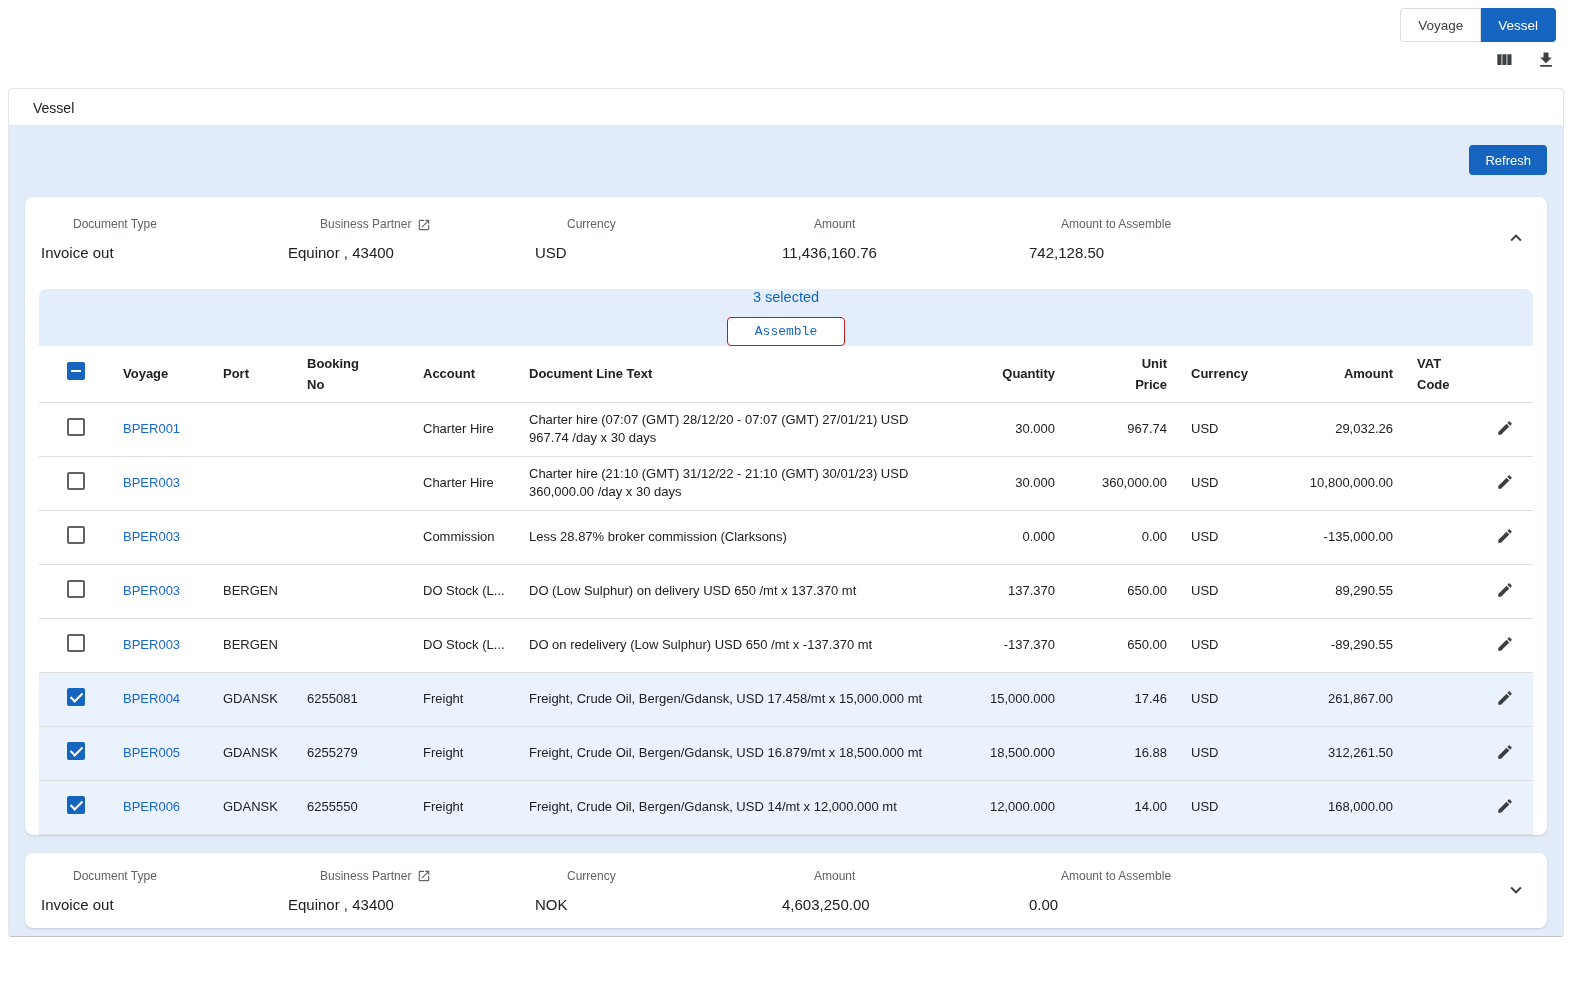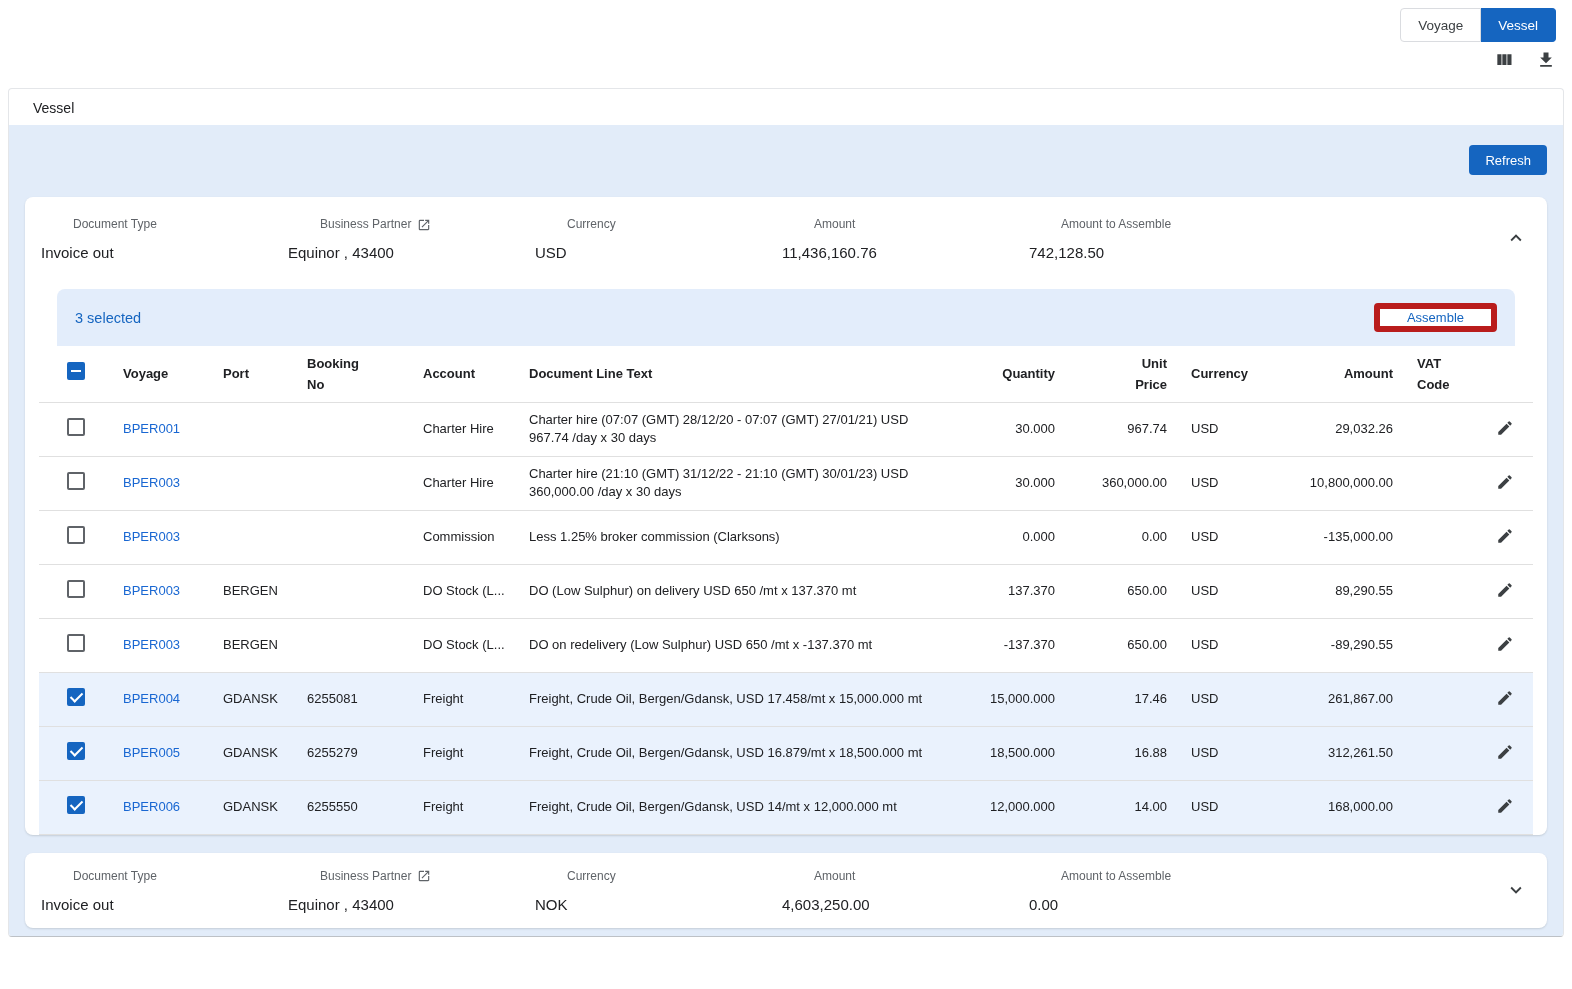--- a/index.html
+++ b/index.html
@@ -47,39 +47,39 @@
   }
   .chev{display:inline-flex;cursor:pointer;}
 
   .expanded-area{background:var(--area-bg);padding:0 16px 8px;}
   .refresh-row{display:flex;justify-content:flex-end;padding:20px 0 22px;align-items:center;}
   .btn-primary{
     background:var(--primary);color:#fff;border:none;border-radius:4px;
     height:30px;padding:0 16px;font-size:13px;font-family:inherit;cursor:pointer;
   }
   .btn-outline{
-    background:#fff;color:var(--primary);border:6px solid #b91c1c;border-radius:4px;
-    height:29px;padding:0 27px;font-size:13px;font-family:Liberation Sans, sans-serif;cursor:pointer;
+    background:#fff;color:var(--primary);border:1px solid #b91c1c;border-radius:4px;
+    height:29px;padding:0 27px;font-size:13px;font-family:Liberation Mono, monospace;cursor:pointer;
   }
 
   
   .doc-card{background:#fff;border-radius:8px;box-shadow:0 1px 2px rgba(60,64,67,.18);}
   .doc-card.second{margin-top:18px;}
   .summary{display:flex;align-items:flex-start;padding:20px 16px 27px;}
   .doc-card.second .summary{padding:16px 16px 14px;}
   .field{width:247px;}
   .field-label{font-size:12px;color:var(--label-grey);display:flex;align-items:center;gap:6px;line-height:15px;margin-left:32px;}
   .field-value{font-size:15px;color:var(--text-dark);margin-top:12px;line-height:18px;}
   .icon-btn{background:none;border:none;cursor:pointer;padding:4px;margin-left:auto;align-self:center;display:inline-flex;}
   .ext-icon{display:inline-flex;cursor:pointer;}
 
   
   .selection-bar{
-    margin:0 32px;background:var(--selection-bg);border-radius:8px 8px 0 0;
-    height:57px;display:flex;align-items:center;justify-content:space-between;padding:0 18px;
+    margin:0 14px;background:var(--selection-bg);border-radius:8px 8px 0 0;
+    height:57px;display:flex;align-items:center;justify-content:space-between;padding:0 18px;flex-direction:column;
   }
   .selected-count{color:var(--primary);font-size:14.5px;}
 
   
   .table-wrap{margin:0 14px 13px;}
   table{width:100%;border-collapse:collapse;font-size:13px;table-layout:fixed;}
   thead th{
     font-weight:700;text-align:left;vertical-align:middle;height:56px;
     padding:6px 12px;border-bottom:1px solid var(--border);line-height:21px;color:var(--text-dark);
   }
@@ -265,21 +265,21 @@
                         <path d="M3 17.25V21h3.75L17.81 9.94l-3.75-3.75L3 17.25zM20.71 7.04c.39-.39.39-1.02 0-1.41l-2.34-2.34a.9959.9959 0 0 0-1.41 0l-1.83 1.83 3.75 3.75 1.83-1.83z"></path>
                       </svg>
                     </span></td>
                 </tr>
                 <tr>
                   <td class="cb-cell"><span class="cb"></span></td>
                   <td><a href="#" class="link">BPER003</a></td>
                   <td></td>
                   <td></td>
                   <td>Commission</td>
-                  <td>Less 1.25% broker commission (Clarksons)</td>
+                  <td>Less 28.87% broker commission (Clarksons)</td>
                   <td class="num">0.000</td>
                   <td class="num">0.00</td>
                   <td>USD</td>
                   <td class="num">-135,000.00</td>
                   <td></td>
                   <td class="edit-cell"><span class="edit-btn">
                       <svg viewBox="0 0 24 24" width="18" height="18" fill="#3c4043">
                         <path d="M3 17.25V21h3.75L17.81 9.94l-3.75-3.75L3 17.25zM20.71 7.04c.39-.39.39-1.02 0-1.41l-2.34-2.34a.9959.9959 0 0 0-1.41 0l-1.83 1.83 3.75 3.75 1.83-1.83z"></path>
                       </svg>
                     </span></td>

